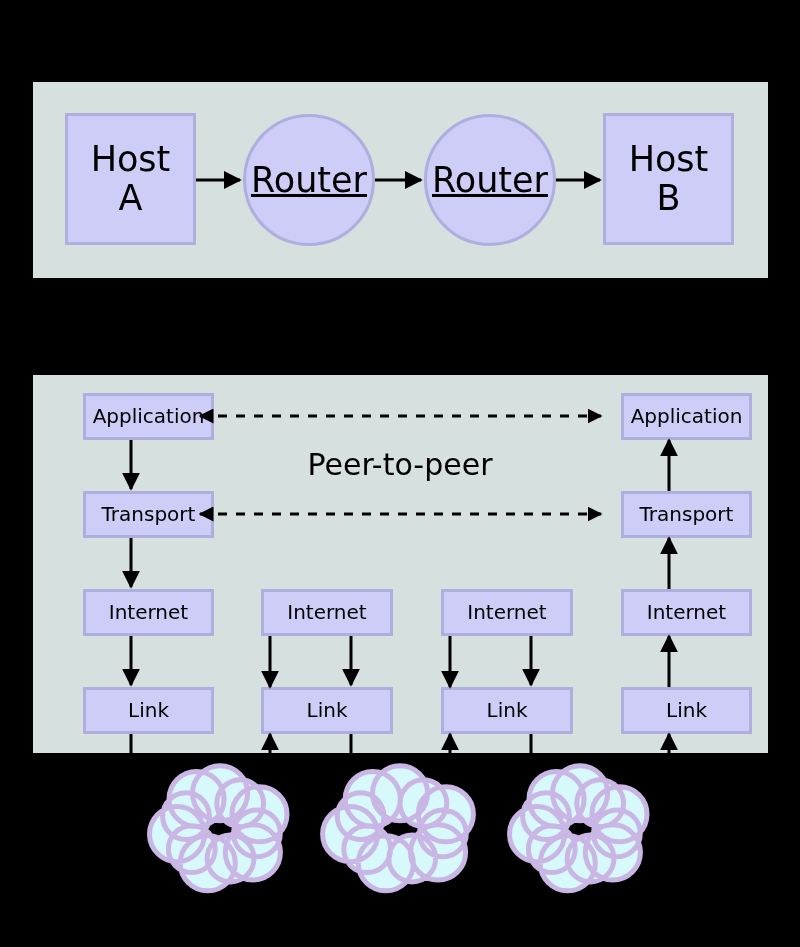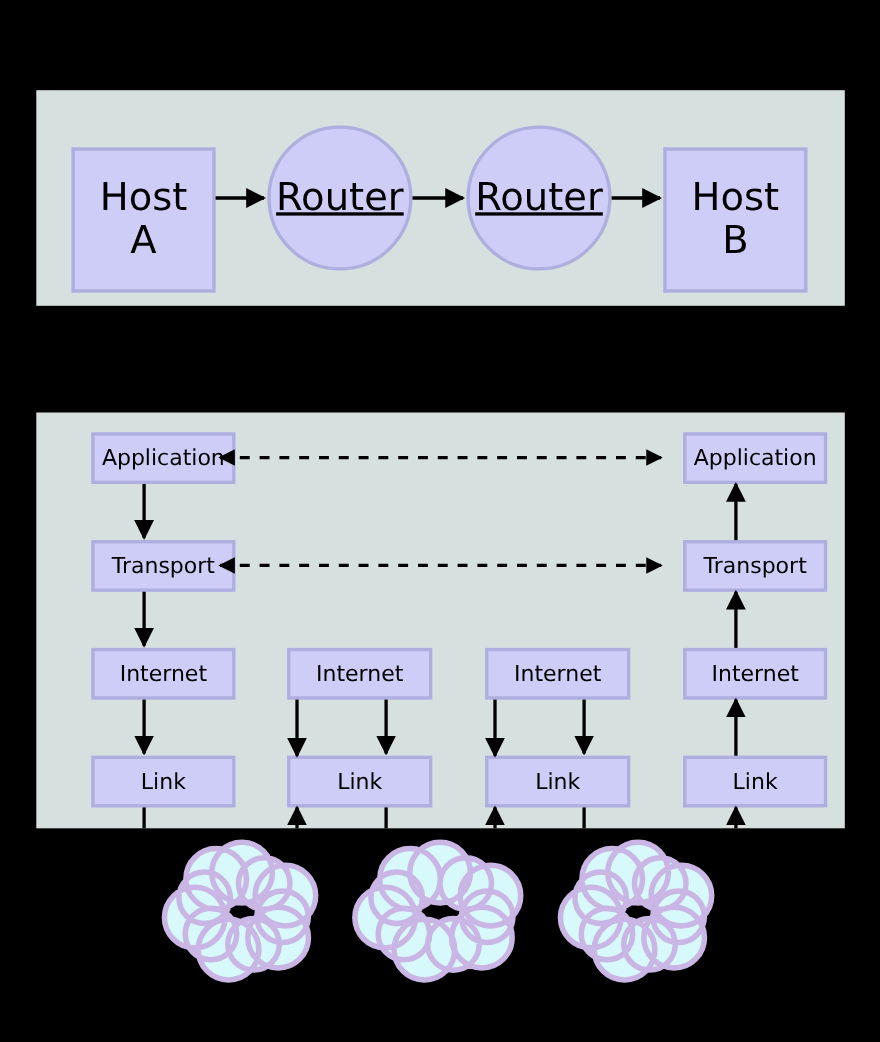--- a/index.html
+++ b/index.html
@@ -29,21 +29,21 @@
     background: #cdcdf7;
     border: 3px solid #aeaedf;
     display: flex;
     align-items: center;
     justify-content: center;
     color: #000000;
     text-align: center;
     line-height: 1.12;
     white-space: pre-line;
   }
-  .host-box  { font-size: 35px; margin-top: 21px; }
+  .host-box  { font-size: 35px; }
   .layer-box { font-size: 20px; margin-left: 17px; }
 
   .router-circle {
     position: absolute;
     box-sizing: border-box;
     background: #cdcdf7;
     border: 3px solid #aeaedf;
     border-radius: 50%;
     display: flex;
     align-items: center;
@@ -110,20 +110,21 @@
   <div class="node-box layer-box" id="box-link-r1" style="left: 244px; top: 687px; width: 132px; height: 47px;">Link</div>
 
   <div class="node-box layer-box" id="box-internet-r2" style="left: 424px; top: 589px; width: 132px; height: 47px;">Internet</div>
   <div class="node-box layer-box" id="box-link-r2" style="left: 424px; top: 687px; width: 132px; height: 47px;">Link</div>
 
   <div class="node-box layer-box" id="box-app-right" style="left: 604px; top: 393px; width: 131px; height: 47px;">Application</div>
   <div class="node-box layer-box" id="box-transport-right" style="left: 604px; top: 491px; width: 131px; height: 47px;">Transport</div>
   <div class="node-box layer-box" id="box-internet-right" style="left: 604px; top: 589px; width: 131px; height: 47px;">Internet</div>
   <div class="node-box layer-box" id="box-link-right" style="left: 604px; top: 687px; width: 131px; height: 47px;">Link</div>
 
+  <div class="peer-label" id="peer-to-peer-caption" style="left: 300px; top: 447px; width: 200px;">Peer-to-peer</div>
 
   <div class="cloud-wrap" id="cloud-wrap-0" style="left: 158px; top: 778px; width: 124px; height: 102px;">
     <div class="cloud-label" id="cloud-label-0" style="top: 40px;">Ethernet</div>
   </div>
   <div class="cloud-wrap" id="cloud-wrap-1" style="left: 328px; top: 778px; width: 144px; height: 102px;">
     <div class="cloud-label" id="cloud-label-1" style="top: 22px;">Fiber,
 Satellite,
 etc.</div>
   </div>
   <div class="cloud-wrap" id="cloud-wrap-2" style="left: 518px; top: 778px; width: 124px; height: 102px;">

